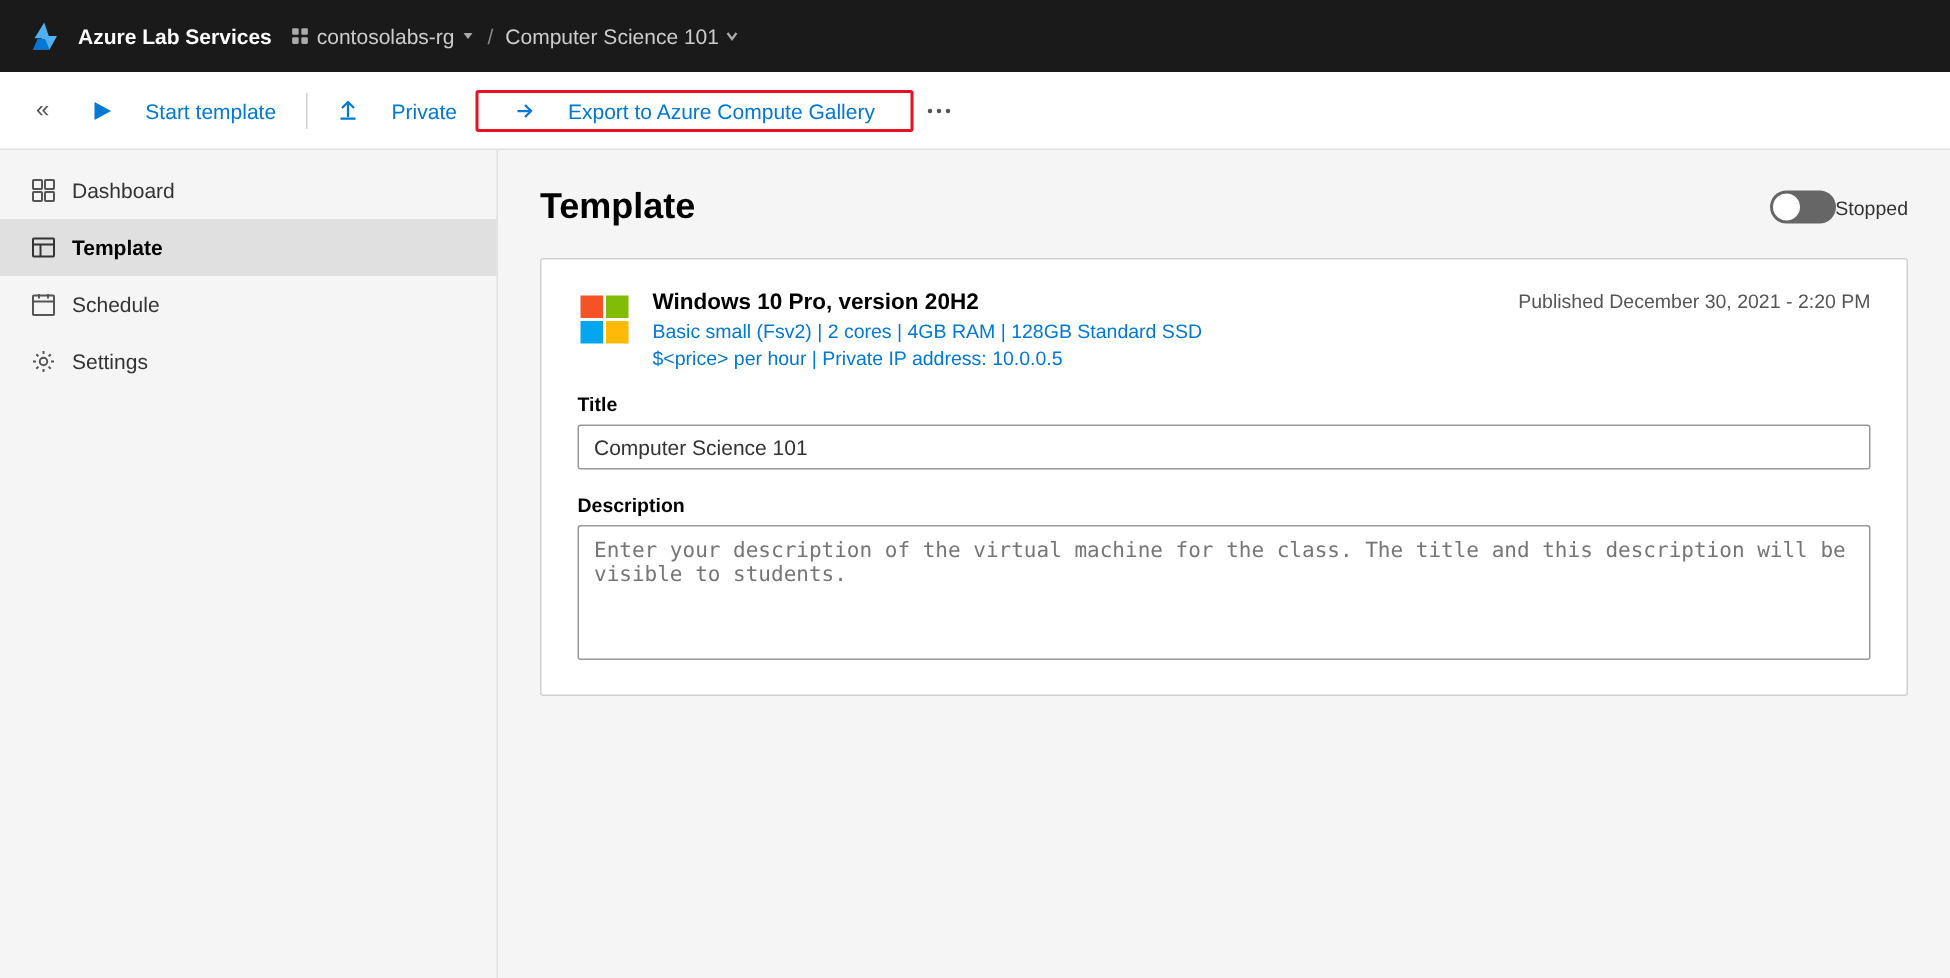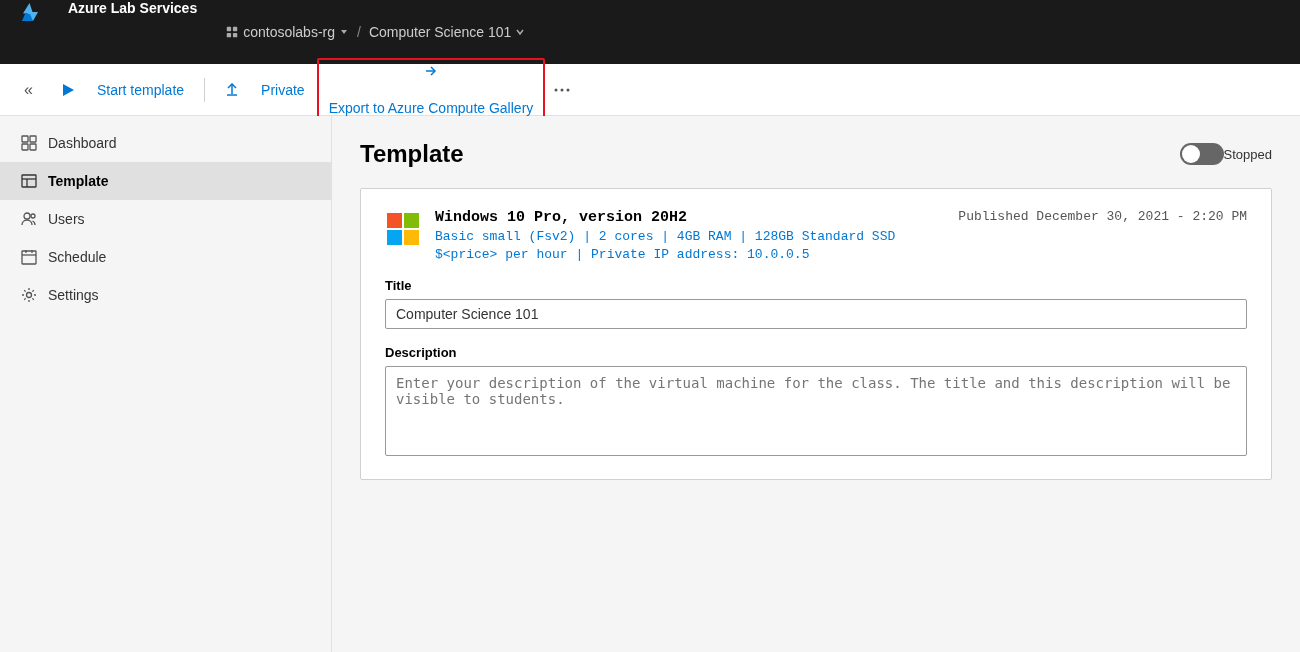--- a/index.html
+++ b/index.html
@@ -1,24 +1,25 @@
 <!DOCTYPE html>
 <html><head>
   <meta charset="utf-8">
   <style>
     * { margin: 0; padding: 0; box-sizing: border-box; }
     body { font-family: 'Segoe UI', Arial, sans-serif; font-size: 14px; background: #f5f5f5; width: 1300px; height: 652px; overflow: hidden; }
 
     
     .top-bar {
       background: #1a1a1a;
-      height: 64px;
-      display: flex;
+      height: 48px;
+      display: flex;
+      align-items: center;
       padding: 0 16px;
-      gap: 28px;
+      gap: 12px;
       color: white;
     }
     .top-bar-logo {
       width: 24px;
       height: 24px;
       display: flex;
       align-items: center;
       justify-content: center;
     }
     .top-bar-title {
@@ -73,22 +74,21 @@
       cursor: pointer;
       color: #0078d4;
       font-size: 14px;
       background: none;
       border: none;
       white-space: nowrap;
     }
     .action-btn.highlighted {
       border: 2px solid #e81123;
       border-radius: 2px;
-      padding: 4px 10px;
-      flex-direction: column;
+      padding: 4px 24px;
     }
     .more-btn {
       color: #555;
       cursor: pointer;
       padding: 6px 8px;
       font-size: 18px;
       letter-spacing: 2px;
       display: flex;
       align-items: center;
     }
@@ -182,21 +182,20 @@
       background: white;
       border: 1px solid #d0d0d0;
       border-radius: 2px;
       padding: 20px 24px;
     }
     .vm-info-row {
       display: flex;
       align-items: flex-start;
       justify-content: space-between;
       margin-bottom: 16px;
-      font-family: Liberation Mono, monospace;
     }
     .vm-details {
       display: flex;
       align-items: flex-start;
       gap: 14px;
     }
     .windows-logo {
       width: 36px;
       height: 36px;
       flex-shrink: 0;
@@ -347,31 +346,20 @@
         <svg width="16" height="16" viewBox="0 0 16 16" fill="none" stroke="#333" stroke-width="1.3">
             <rect x="1" y="2" width="14" height="12" rx="0.5"></rect>
             <line x1="1" y1="6" x2="15" y2="6"></line>
             <line x1="6" y1="6" x2="6" y2="14"></line>
           </svg>
       </span>
       <span>Template</span>
     </div>
 
 
-    <div class="sidebar-item">
-      <span class="sidebar-icon">
-        <svg width="16" height="16" viewBox="0 0 16 16" fill="none" stroke="#555" stroke-width="1.3">
-            <circle cx="6" cy="5" r="3"></circle>
-            <path d="M1 14c0-3 2.2-5 5-5s5 2 5 5"></path>
-            <circle cx="12" cy="5" r="2"></circle>
-            <path d="M14 14c0-2-1-3.5-2.5-4"></path>
-          </svg>
-      </span>
-      <span>Users</span>
-    </div>
 
     <div class="sidebar-item">
       <span class="sidebar-icon">
         <svg width="16" height="16" viewBox="0 0 16 16" fill="none" stroke="#555" stroke-width="1.3">
             <rect x="1" y="2" width="14" height="13" rx="0.5"></rect>
             <line x1="1" y1="6" x2="15" y2="6"></line>
             <line x1="5" y1="1" x2="5" y2="4"></line>
             <line x1="11" y1="1" x2="11" y2="4"></line>
           </svg>
       </span>

